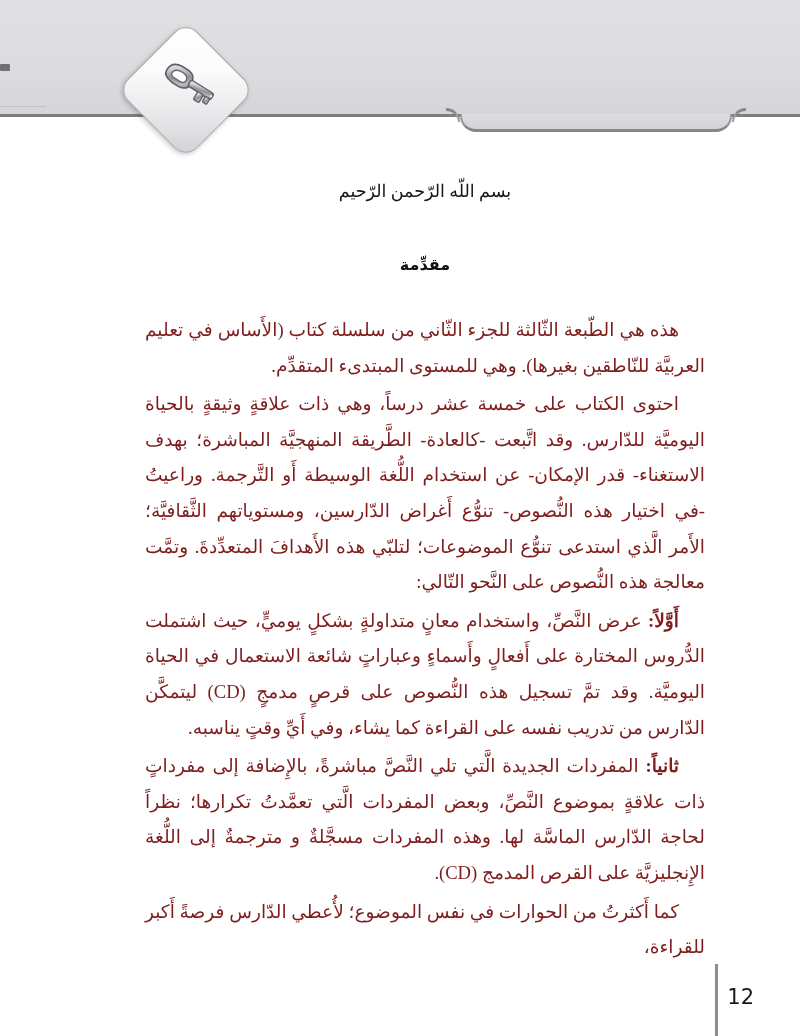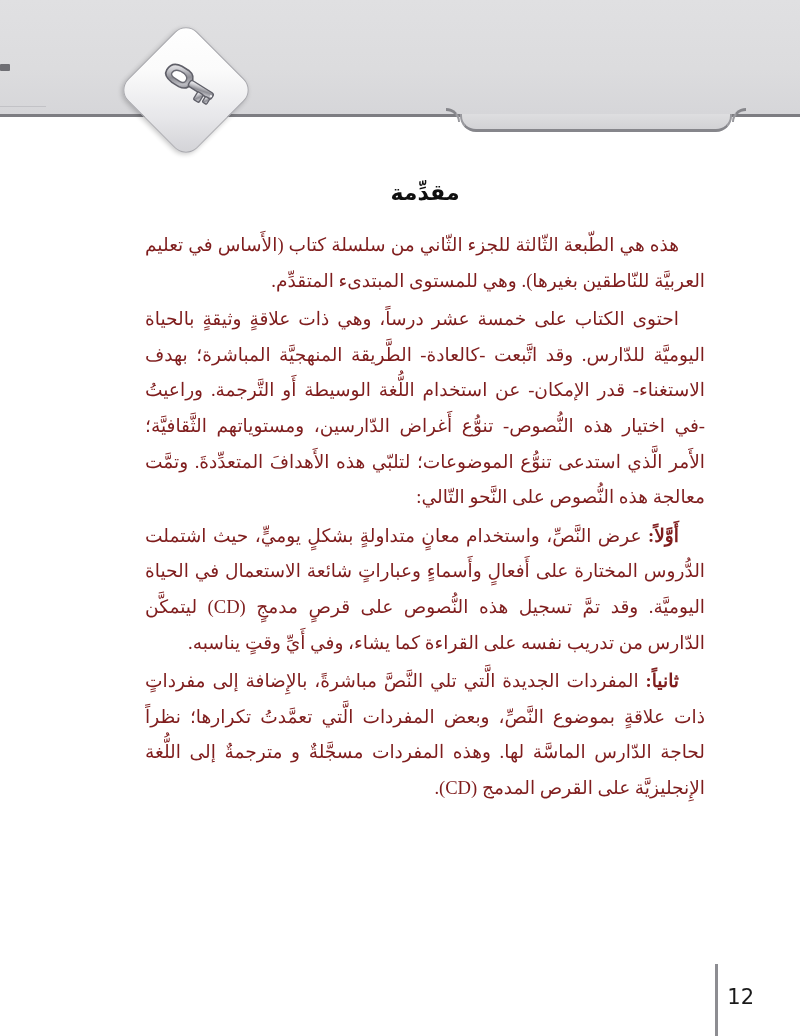--- a/index.html
+++ b/index.html
@@ -143,23 +143,23 @@
     text-align: center;
     font-size: 17.5px;
     line-height: 26px;
     margin: 0 0 46px 0;
     color: #161616;
   }
   .section-heading {
     text-align: center;
     font-family: "DejaVu Sans", "Liberation Sans", sans-serif;
     font-weight: bold;
-    font-size: 22px;
+    font-size: 16px;
     line-height: 30px;
-    margin: 0 0 19px 0;
+    margin: 0 0 32px 0;
     color: #101010;
   }
   p.body-par {
     margin: 0 0 3px 0;
     font-size: 18.6px;
     line-height: 35.6px;
     text-align: justify;
     text-justify: inter-word;
     text-indent: 26px;
     color: #7f1d1d;
@@ -228,38 +228,42 @@
 
           <circle cx="59.5" cy="27" r="1.1" fill="#f4f4f6"></circle>
         </g>
       </svg>
     </span>
   </div>
 </div>
 
 <div class="page-body">
 
+  <div class="basmala">بسم اللّه الرّحمن الرّحيم</div>
 
   <div class="section-heading">مقدِّمة</div>
 
   <p class="body-par">
     <span>هذه هي الطّبعة الثّالثة للجزء الثّاني من سلسلة كتاب (الأَساس في تعليم العربيَّة للنّاطقين بغيرها). وهي للمستوى المبتدىء المتقدِّم.</span>
   </p>
 
   <p class="body-par">
     <span>احتوى الكتاب على خمسة عشر درساً، وهي ذات علاقةٍ وثيقةٍ بالحياة اليوميَّة للدّارس. وقد اتَّبعت -كالعادة- الطَّريقة المنهجيَّة المباشرة؛ بهدف الاستغناء- قدر الإمكان- عن استخدام اللُّغة الوسيطة أَو التَّرجمة. وراعيتُ -في اختيار هذه النُّصوص- تنوُّع أَغراض الدّارسين، ومستوياتهم الثَّقافيَّة؛ الأَمر الَّذي استدعى تنوُّع الموضوعات؛ لتلبّي هذه الأَهدافَ المتعدِّدةَ. وتمَّت معالجة هذه النُّصوص على النَّحو التّالي:</span>
   </p>
 
   <p class="body-par">
     <span class="lead">أَوَّلاً:</span><span> عرض النَّصِّ، واستخدام معانٍ متداولةٍ بشكلٍ يوميٍّ، حيث اشتملت الدُّروس المختارة على أَفعالٍ وأَسماءٍ وعباراتٍ شائعة الاستعمال في الحياة اليوميَّة. وقد تمَّ تسجيل هذه النُّصوص على قرصٍ مدمجٍ (CD) ليتمكَّن الدّارس من تدريب نفسه على القراءة كما يشاء، وفي أَيِّ وقتٍ يناسبه.</span>
   </p>
 
   <p class="body-par">
     <span class="lead">ثانياً:</span><span> المفردات الجديدة الَّتي تلي النَّصَّ مباشرةً، بالإِضافة إلى مفرداتٍ ذات علاقةٍ بموضوع النَّصِّ، وبعض المفردات الَّتي تعمَّدتُ تكرارها؛ نظراً لحاجة الدّارس الماسَّة لها. وهذه المفردات مسجَّلةٌ و مترجمةٌ إلى اللُّغة الإِنجليزيَّة على القرص المدمج (CD).</span>
   </p>
 
+  <p class="body-par">
+    <span>كما أَكثرتُ من الحوارات في نفس الموضوع؛ لأُعطي الدّارس فرصةً أَكبر للقراءة،</span>
+  </p>
 
 </div>
 
 <div class="page-number-wrap">
   <div class="page-number-rule"></div>
   <div class="page-number">12</div>
 </div>
 
 </body></html>

